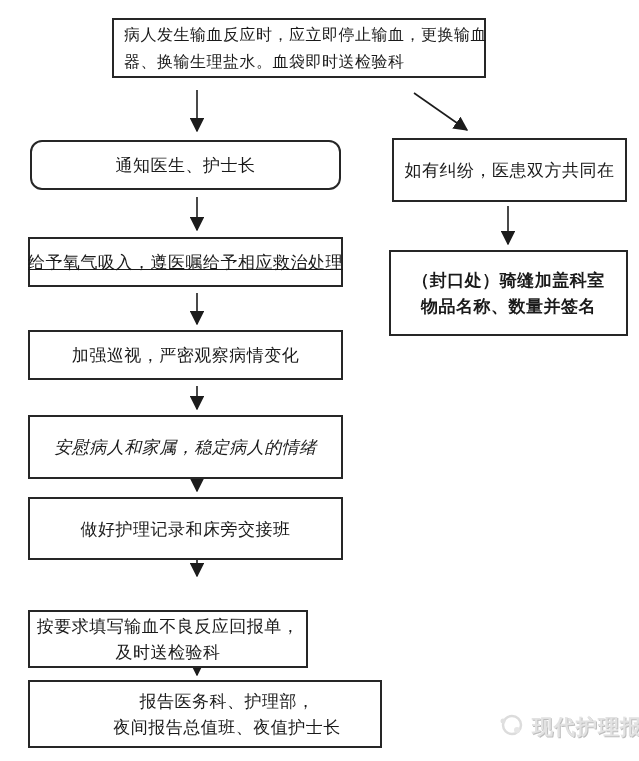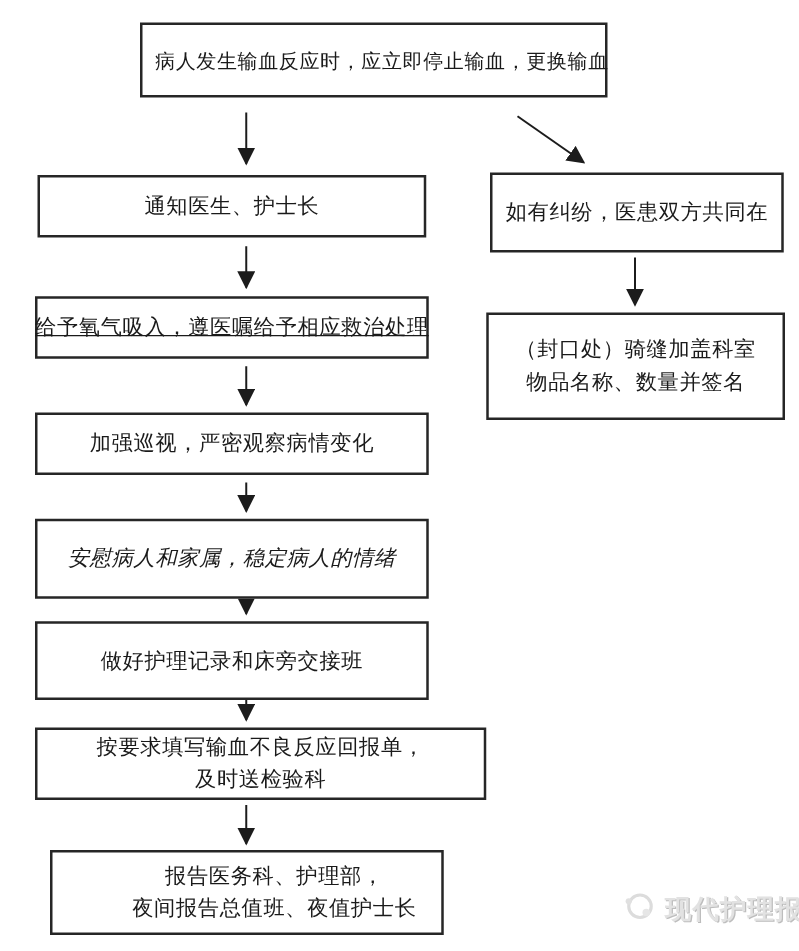--- a/index.html
+++ b/index.html
@@ -65,57 +65,58 @@
     <line x1="197" y1="386" x2="197" y2="409" stroke="#1c1c1c" stroke-width="1.6" marker-end="url(#ah)"></line>
     <line x1="197" y1="468" x2="197" y2="491" stroke="#1c1c1c" stroke-width="1.6" marker-end="url(#ah)"></line>
     <line x1="197" y1="551" x2="197" y2="576" stroke="#1c1c1c" stroke-width="1.6" marker-end="url(#ah)"></line>
     <line x1="197" y1="644" x2="197" y2="675" stroke="#1c1c1c" stroke-width="1.6" marker-end="url(#ah)"></line>
     <line x1="414" y1="93" x2="467" y2="130" stroke="#1c1c1c" stroke-width="1.6" marker-end="url(#ah)"></line>
     <line x1="508" y1="206" x2="508" y2="244" stroke="#1c1c1c" stroke-width="1.6" marker-end="url(#ah)"></line>
   </svg>
 
   <div class="node align-left" style="left:112px;top:18px;width:374px;height:60px;font-size:16px;line-height:27px;">
     <div class="line">病人发生输血反应时，应立即停止输血，更换输血</div>
+    <div class="line">器、换输生理盐水。血袋即时送检验科</div>
   </div>
 
-  <div class="node" style="left:30px;top:140px;width:311px;height:50px;">
+  <div class="node" style="left:30px;top:140px;width:311px;height:50px;border-radius:12px;">
     <div class="line">通知医生、护士长</div>
   </div>
 
   <div class="node" style="left:28px;top:237px;width:315px;height:50px;text-decoration:underline;">
     <div class="line">给予氧气吸入，遵医嘱给予相应救治处理</div>
   </div>
 
   <div class="node" style="left:28px;top:330px;width:315px;height:50px;">
     <div class="line">加强巡视，严密观察病情变化</div>
   </div>
 
   <div class="node" style="left:28px;top:415px;width:315px;height:64px;font-style:italic;">
     <div class="line">安慰病人和家属，稳定病人的情绪</div>
   </div>
 
   <div class="node" style="left:28px;top:497px;width:315px;height:63px;">
     <div class="line">做好护理记录和床旁交接班</div>
   </div>
 
-  <div class="node" style="left:28px;top:582px;width:361px;height:58px;">
+  <div class="node" style="left:28px;top:610px;width:280px;height:58px;">
     <div class="line">按要求填写输血不良反应回报单，</div>
     <div class="line">及时送检验科</div>
   </div>
 
-  <div class="node" style="left:40px;top:680px;width:315px;height:68px;padding-left:44px;">
+  <div class="node" style="left:28px;top:680px;width:354px;height:68px;padding-left:44px;">
     <div class="line">报告医务科、护理部，</div>
     <div class="line">夜间报告总值班、夜值护士长</div>
   </div>
 
   <div class="node" style="left:392px;top:138px;width:235px;height:64px;">
     <div class="line">如有纠纷，医患双方共同在</div>
   </div>
 
-  <div class="node" style="left:389px;top:250px;width:239px;height:86px;">
+  <div class="node" style="left:389px;top:250px;width:239px;height:86px;font-weight:bold;">
     <div class="line">（封口处）骑缝加盖科室</div>
     <div class="line">物品名称、数量并签名</div>
   </div>
 
   <div class="watermark">
     <span>
       <svg width="28" height="28" viewBox="0 0 28 28" xmlns="http://www.w3.org/2000/svg">
         <circle cx="15" cy="14" r="9" fill="none" stroke="#dcdcdc" stroke-width="2.5"></circle>
         <circle cx="6" cy="10" r="2.5" fill="#e0e0e0"></circle>
         <circle cx="20" cy="19" r="3" fill="#e6e6e6"></circle>

